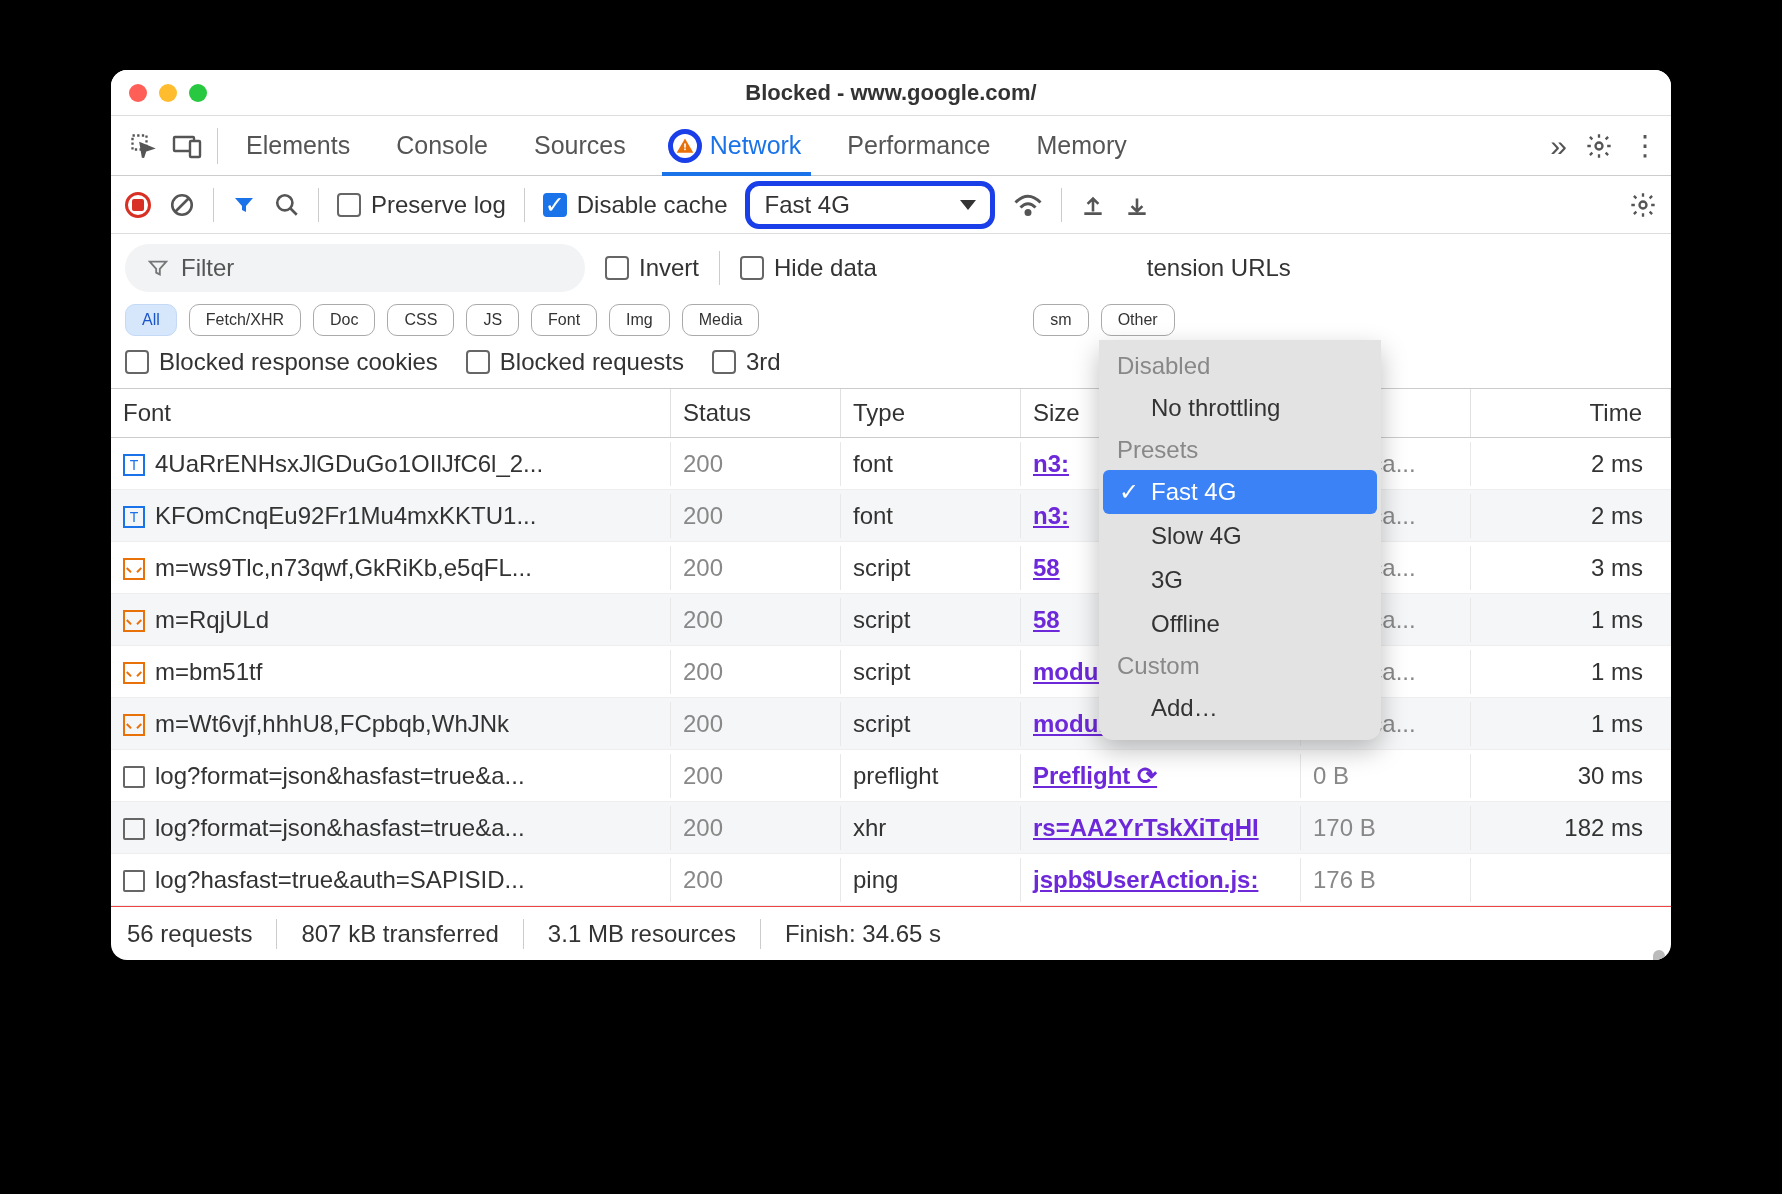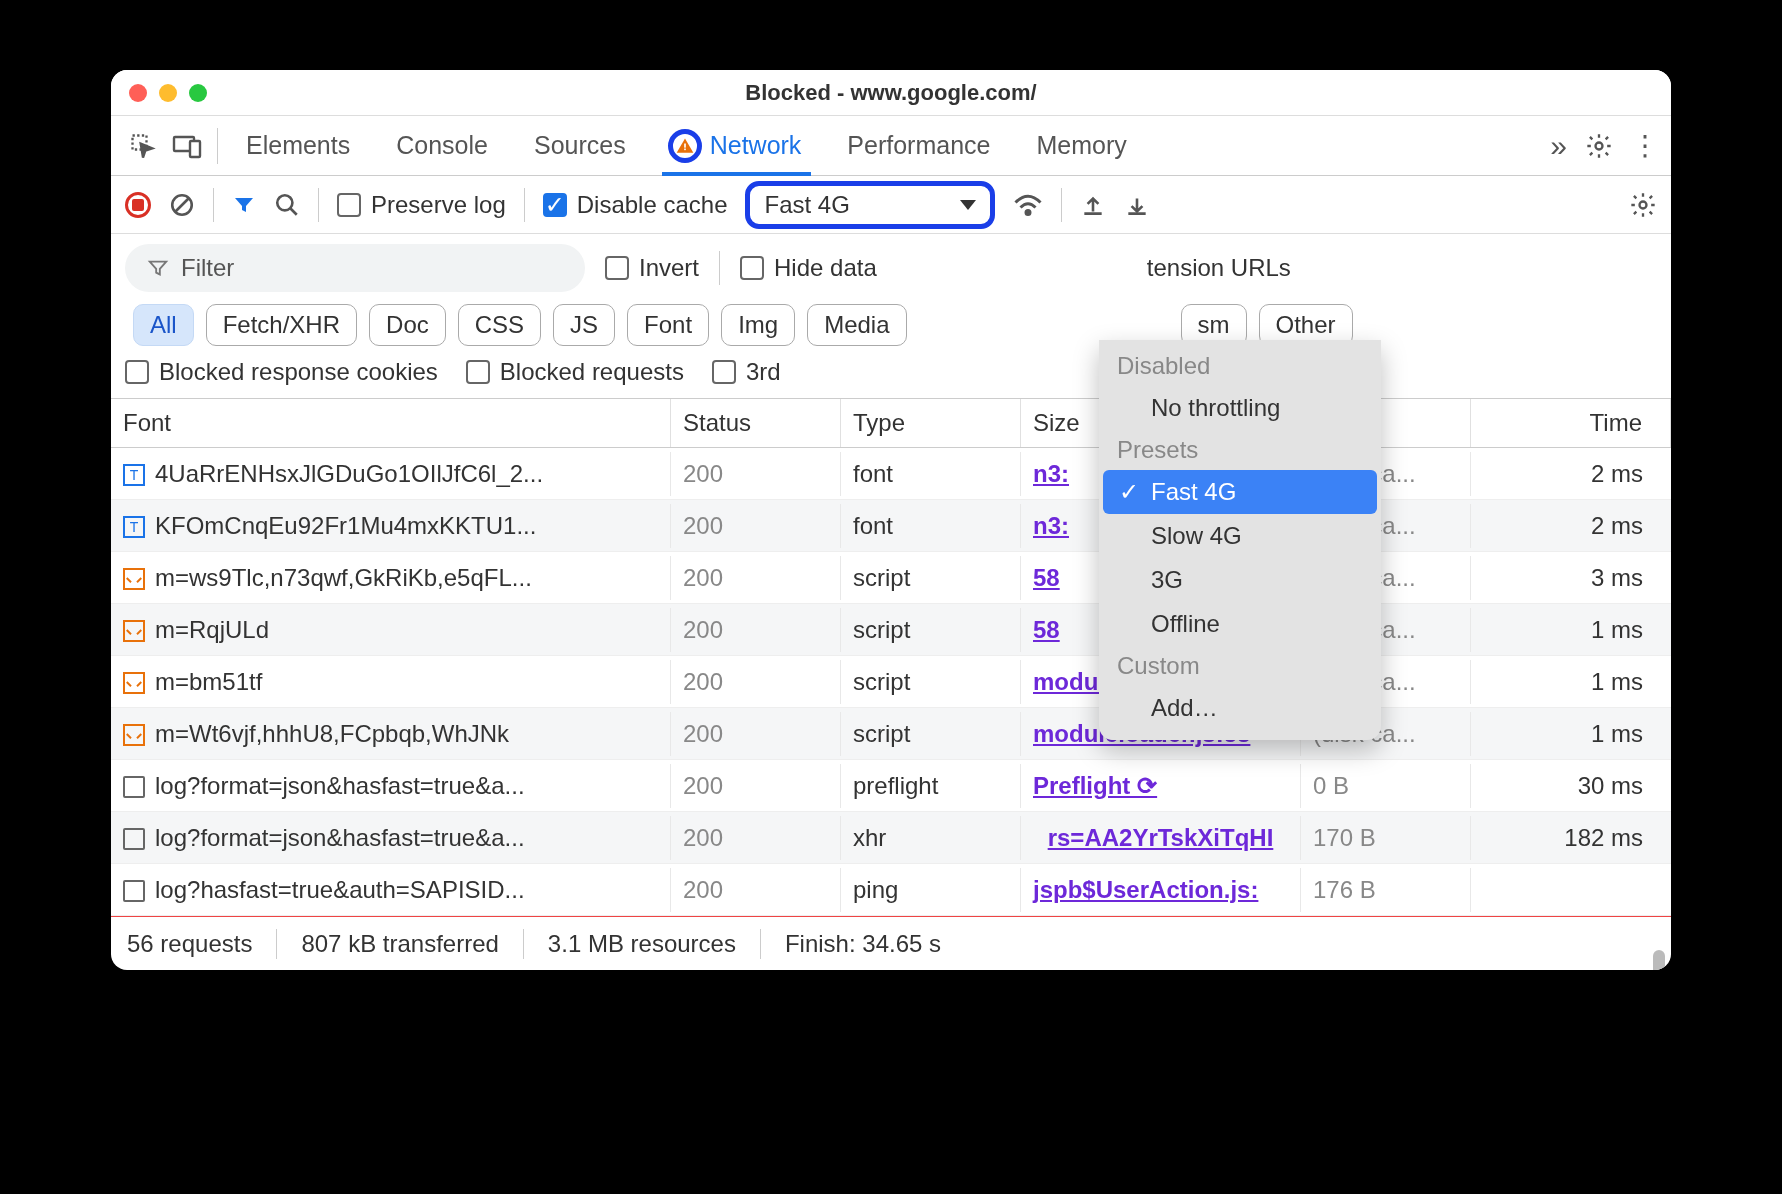--- a/index.html
+++ b/index.html
@@ -112,21 +112,21 @@
     display:flex;align-items:center; gap:20px;
     padding: 10px 14px 6px; flex-wrap: wrap;
     font-size: 24px; color:#333;
   }
   .filter-input {
     display:flex;align-items:center;gap:12px;
     background:#f1f3f4;border-radius:28px;
     height:48px;padding:0 22px; width: 460px; color:#555;
   }
   
-  .chips-row { display:flex;align-items:center; gap:12px; padding: 6px 14px; flex-wrap:wrap; font-size:24px;margin-left:8px; }
+  .chips-row { display:flex;align-items:center; gap:12px; padding: 6px 14px; flex-wrap:wrap; font-size:16px; }
   .chip {
     border:1px solid #aaa;border-radius:10px;padding:6px 16px;color:#333;background:#fff;
   }
   .chip.active { background:#d6e6fb; border-color:#c4d9f5; color:#1a55c9; }
   
   .opts-row { display:flex;align-items:center; gap:28px; padding: 6px 14px 12px; font-size:24px; color:#333; border-bottom:1px solid #ccc; }
   
   .table { width:100%; font-size:24px; color:#333; }
   .thead { display:flex; border-bottom:1px solid #ccc; background:#fff; }
   .th { padding:10px 12px; font-weight:400; color:#333; border-right:1px solid #e0e0e0; }
@@ -405,21 +405,21 @@
           <div class="td col-status" style="color:#888;">200</div>
           <div class="td col-type">preflight</div>
           <div class="td" style="width:280px;"><span class="initiator-link">Preflight ⟳</span></div>
           <div class="td col-size">0 B</div>
           <div class="td col-time">30 ms</div>
         </div>
         <div class="row">
           <div class="td col-name"><span class="file-icon icon-doc"></span>log?format=json&amp;hasfast=true&amp;a...</div>
           <div class="td col-status" style="color:#888;">200</div>
           <div class="td col-type">xhr</div>
-          <div class="td" style="width:280px;text-align:center;"><span class="initiator-link">rs=AA2YrTskXiTqHI</span></div>
+          <div class="td" style="width:280px;"><span class="initiator-link">rs=AA2YrTskXiTqHI</span></div>
           <div class="td col-size">170 B</div>
           <div class="td col-time">182 ms</div>
         </div>
         <div class="row">
           <div class="td col-name"><span class="file-icon icon-doc"></span>log?hasfast=true&amp;auth=SAPISID...</div>
           <div class="td col-status" style="color:#888;">200</div>
           <div class="td col-type">ping</div>
           <div class="td" style="width:280px;"><span class="initiator-link">jspb$UserAction.js:</span></div>
           <div class="td col-size">176 B</div>
         </div>

